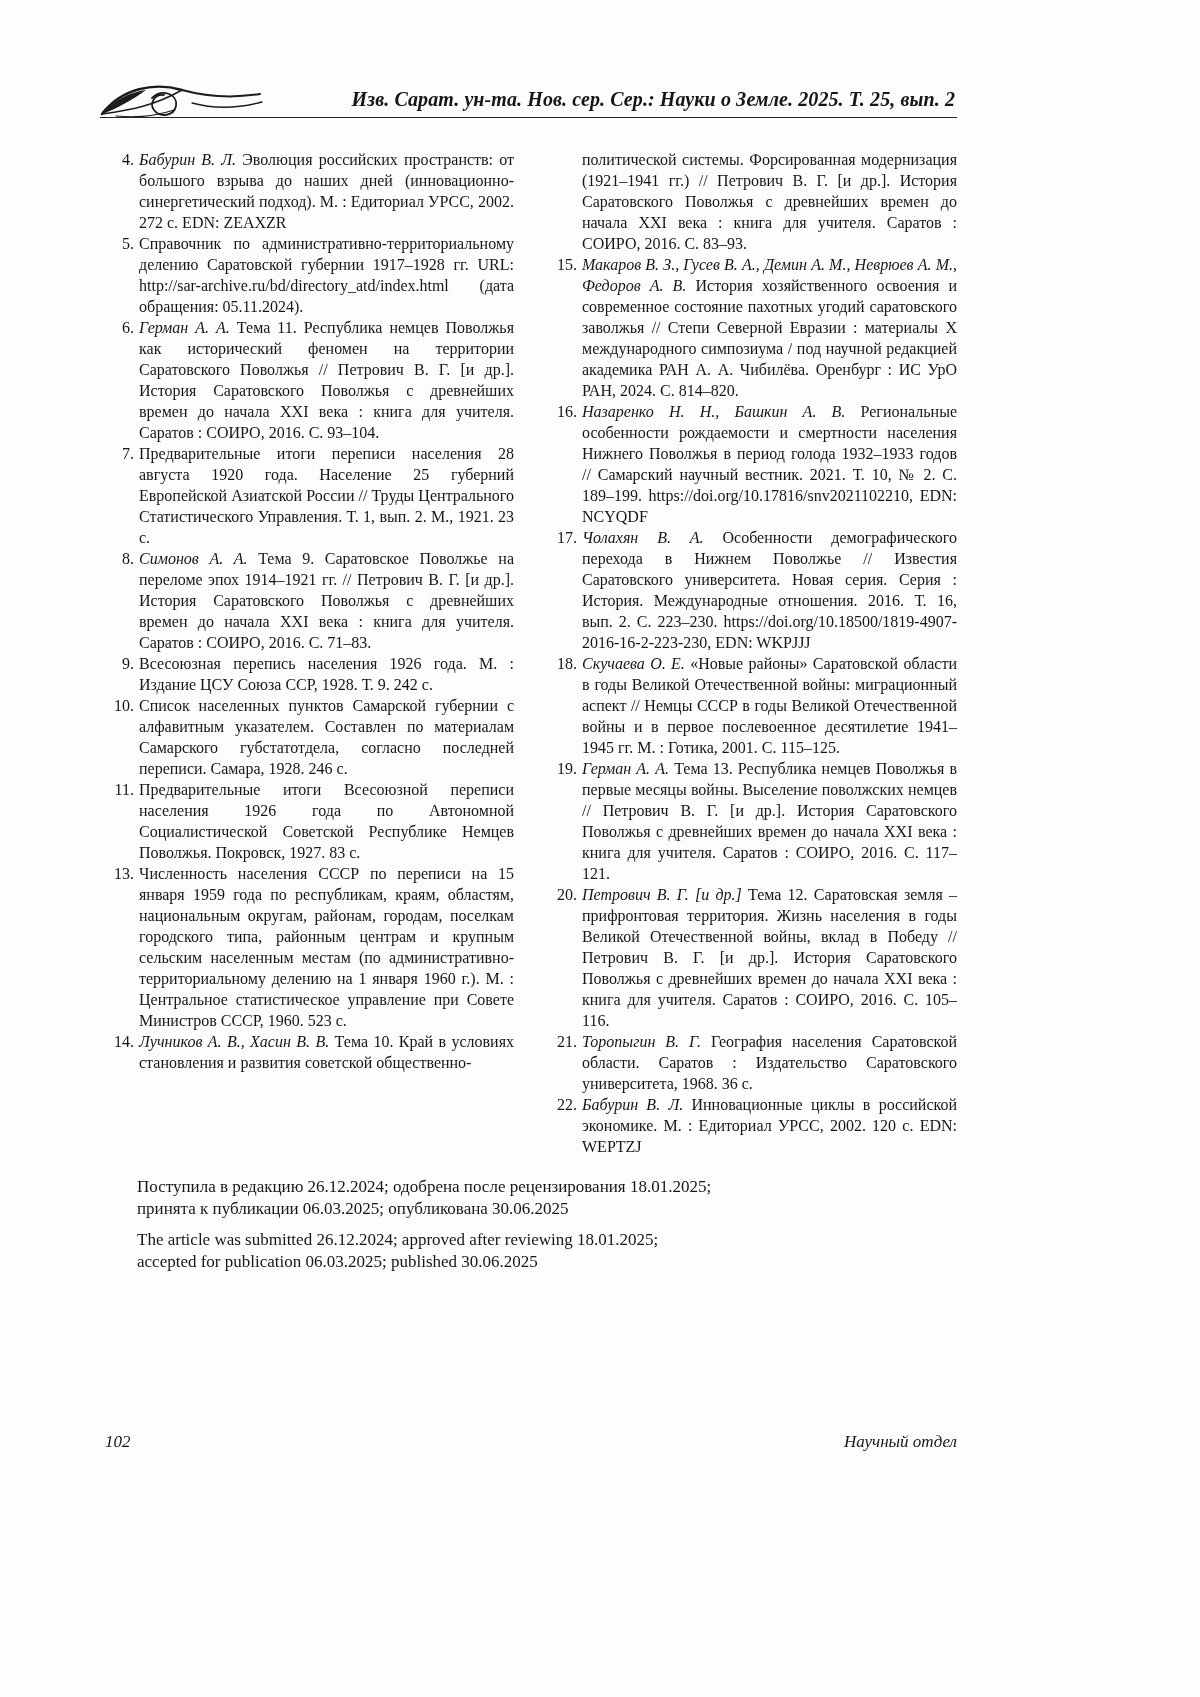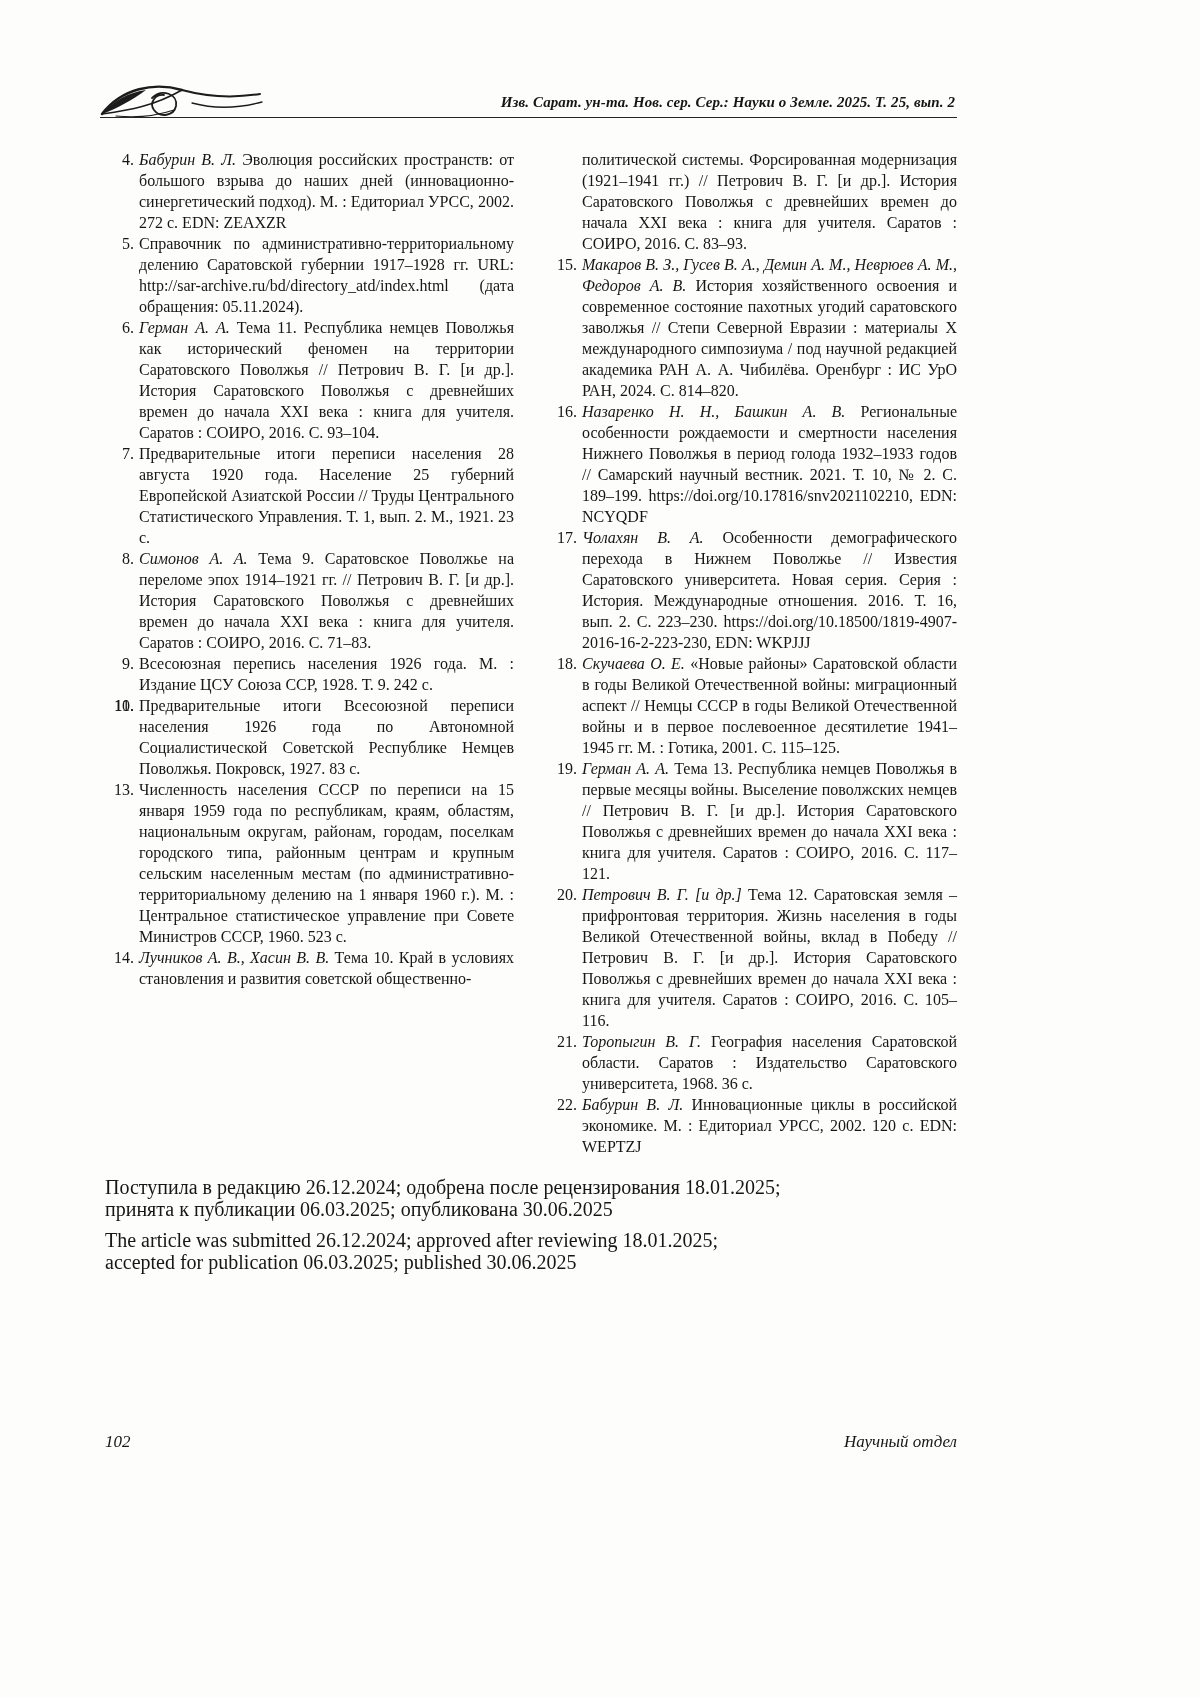--- a/index.html
+++ b/index.html
@@ -18,21 +18,21 @@
     position:absolute; left:100px; top:74px;
     width:857px; height:44px;
   }
   .header-rule {
     position:absolute; left:0; right:0; bottom:0;
     border-bottom:1.6px solid #262626;
   }
   .journal-line {
     position:absolute; right:2px; bottom:7px;
     font-style:italic; font-weight:600;
-    font-size:15px; letter-spacing:0.1px;
+    font-size:20px; letter-spacing:0.1px;
     white-space:nowrap;
   }
   .ornament {
     position:absolute; left:-4px; top:2px;
     width:170px; height:48px;
   }
 
   
   .flow {
     position:absolute; left:105px; top:149px; width:852px;
@@ -49,21 +49,21 @@
   }
   .ref-num {
     position:absolute; left:0; top:0;
     width:29px; text-align:right;
   }
   .ref-authors { font-style:italic;margin-top:24px; }
 
   
   .submission {
     margin-top:19px;
-    font-size:20px; line-height:22px;
+    font-size:17px; line-height:22px;margin-left:32px;
   }
   .submission .para + .para { margin-top:9px; }
 
   
   .page-footer {
     position:absolute; left:105px; top:1432px; width:852px;
     display:flex; justify-content:space-between; align-items:baseline;
     font-style:italic; font-size:17px;text-align:center;
   }
 </style>
@@ -98,21 +98,21 @@
   <div class="ref-item"><span class="ref-num">5.</span><span class="ref-authors"></span> <span class="ref-text">Справочник по административно-территориальному делению Саратовской губернии 1917–1928 гг. URL: http://sar-archive.ru/bd/directory_atd/index.html (дата обращения: 05.11.2024).</span></div>
 
   <div class="ref-item"><span class="ref-num">6.</span><span class="ref-authors">Герман А. А.</span> <span class="ref-text">Тема 11. Республика немцев Поволжья как исторический феномен на территории Саратовского Поволжья // Петрович В. Г. [и др.]. История Саратовского Поволжья с древнейших времен до начала XXI века : книга для учителя. Саратов : СОИРО, 2016. С. 93–104.</span></div>
 
   <div class="ref-item"><span class="ref-num">7.</span><span class="ref-authors"></span> <span class="ref-text">Предварительные итоги переписи населения 28 августа 1920 года. Население 25 губерний Европейской Азиатской России // Труды Центрального Статистического Управления. Т. 1, вып. 2. М., 1921. 23 с.</span></div>
 
   <div class="ref-item"><span class="ref-num">8.</span><span class="ref-authors">Симонов А. А.</span> <span class="ref-text">Тема 9. Саратовское Поволжье на переломе эпох 1914–1921 гг. // Петрович В. Г. [и др.]. История Саратовского Поволжья с древнейших времен до начала XXI века : книга для учителя. Саратов : СОИРО, 2016. С. 71–83.</span></div>
 
   <div class="ref-item"><span class="ref-num">9.</span><span class="ref-authors"></span> <span class="ref-text">Всесоюзная перепись населения 1926 года. М. : Издание ЦСУ Союза ССР, 1928. Т. 9. 242 с.</span></div>
 
-  <div class="ref-item"><span class="ref-num">10.</span><span class="ref-authors"></span> </div>
+  <div class="ref-item"><span class="ref-num">10.</span><span class="ref-authors"></span> <span class="ref-text">Список населенных пунктов Самарской губернии с алфавитным указателем. Составлен по материалам Самарского губстатотдела, согласно последней переписи. Самара, 1928. 246 с.</span></div>
 
   <div class="ref-item"><span class="ref-num">11.</span><span class="ref-authors"></span> <span class="ref-text">Предварительные итоги Всесоюзной переписи населения 1926 года по Автономной Социалистической Советской Республике Немцев Поволжья. Покровск, 1927. 83 с.</span></div>
 
 
   <div class="ref-item"><span class="ref-num">13.</span><span class="ref-authors"></span> <span class="ref-text">Численность населения СССР по переписи на 15 января 1959 года по республикам, краям, областям, национальным округам, районам, городам, поселкам городского типа, районным центрам и крупным сельским населенным местам (по административно-территориальному делению на 1 января 1960 г.). М. : Центральное статистическое управление при Совете Министров СССР, 1960. 523 с.</span></div>
 
   <div class="ref-item"><span class="ref-num">14.</span><span class="ref-authors">Лучников А. В., Хасин В. В.</span> <span class="ref-text">Тема 10. Край в условиях становления и развития советской общественно-</span></div>
 </div>
       <div class="col">
   <div class="ref-item"><span class="ref-num"></span><span class="ref-authors"></span> <span class="ref-text">политической системы. Форсированная модернизация (1921–1941 гг.) // Петрович В. Г. [и др.]. История Саратовского Поволжья с древнейших времен до начала XXI века : книга для учителя. Саратов : СОИРО, 2016. С. 83–93.</span></div>

